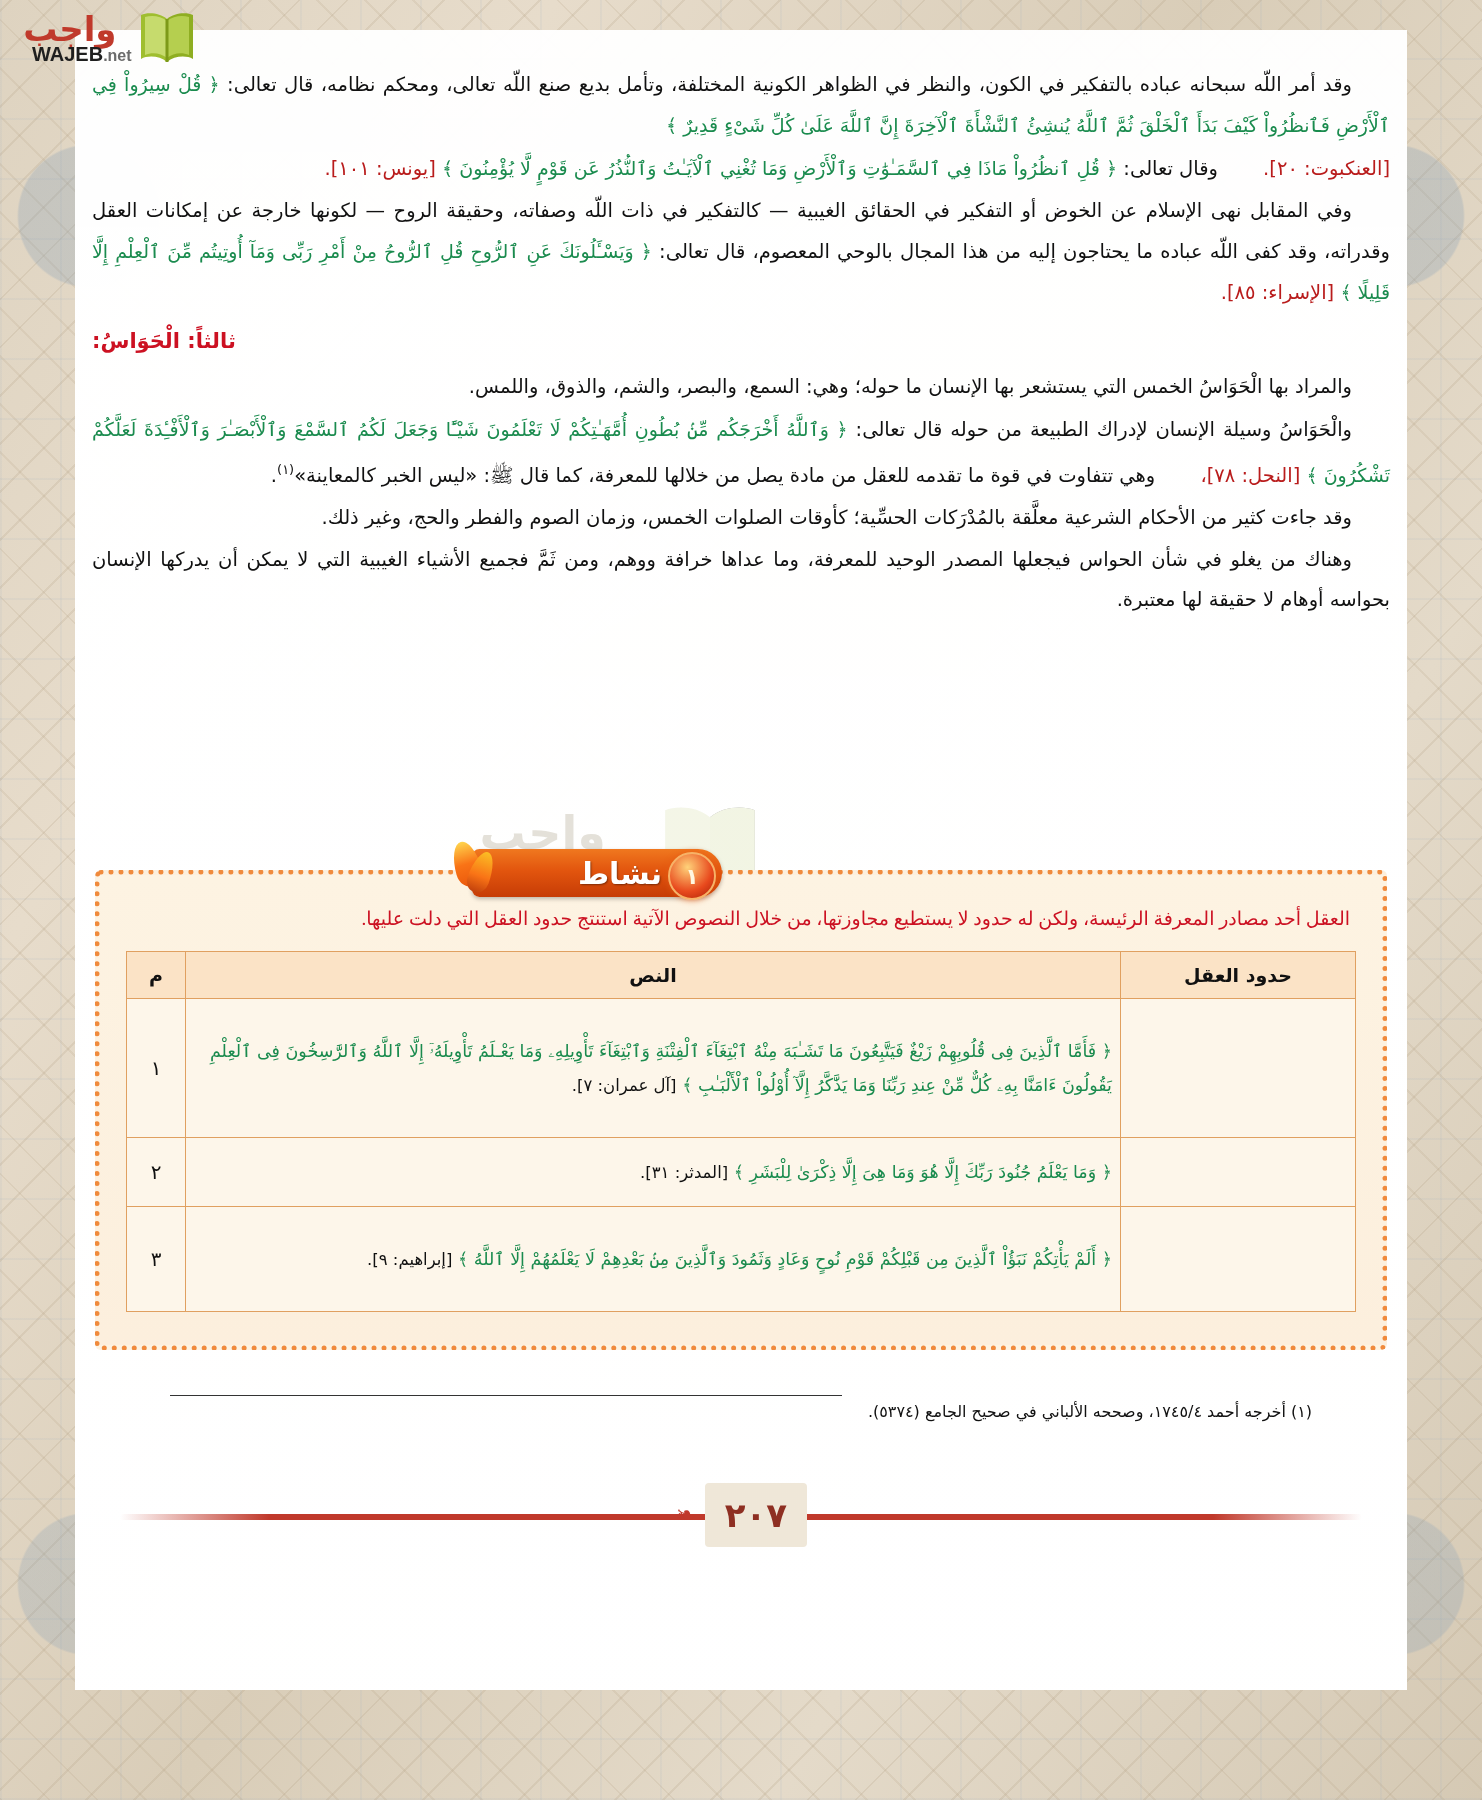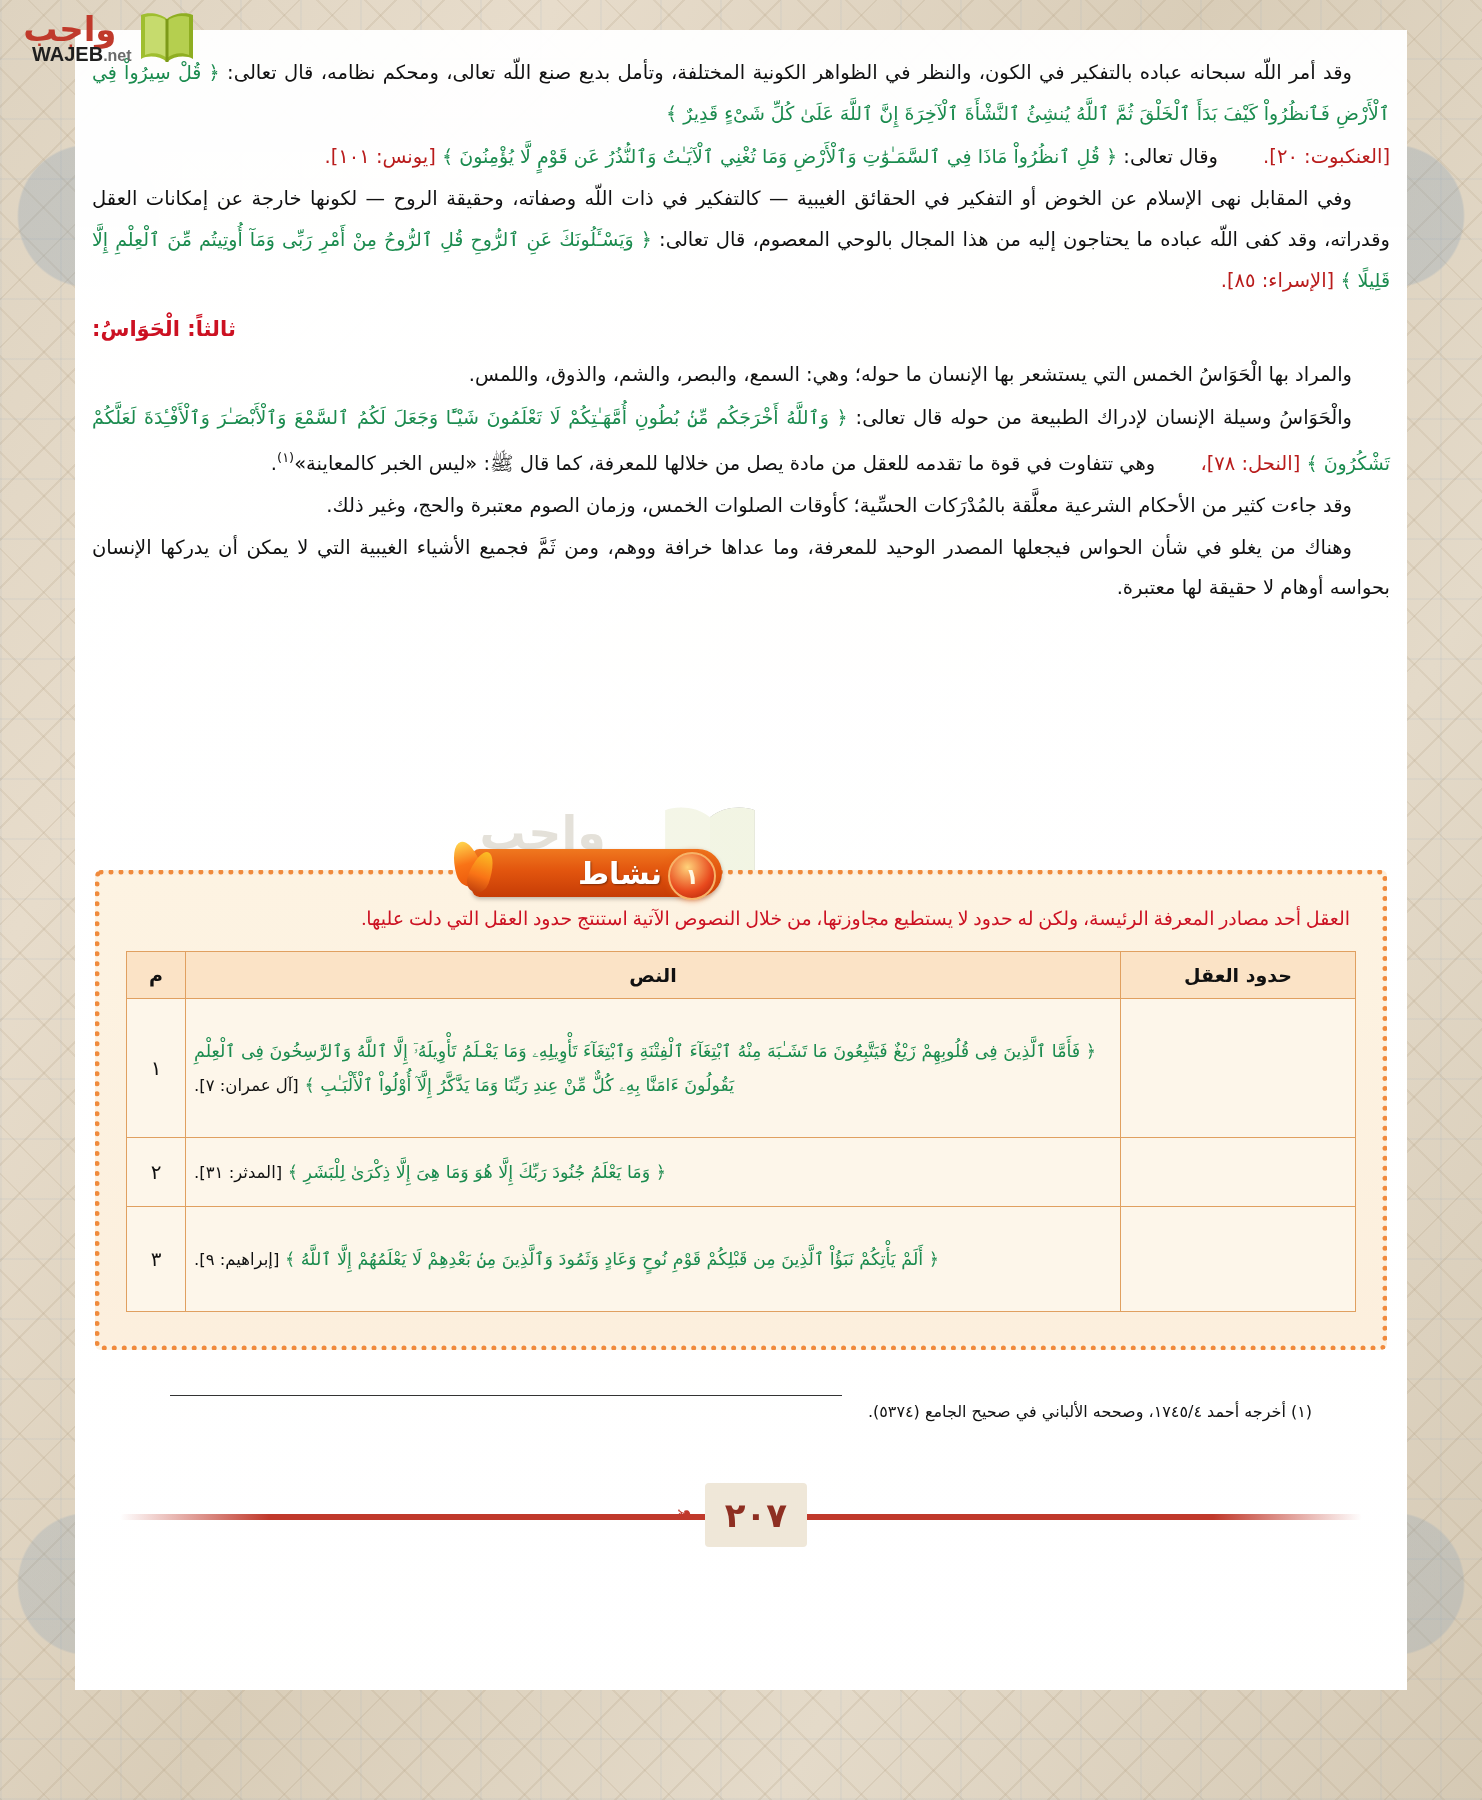--- a/index.html
+++ b/index.html
@@ -153,21 +153,21 @@
   }
   table.act th{
     background:#fbe3c6;color:#111;font-size:19px;font-weight:bold;
     height:44px;font-family:"DejaVu Sans",sans-serif;
   }
   table.act td{background:#fdf6ea;padding:10px 8px;}
   .col-m{width:56px;text-align:center;}
   .col-text{width:auto;}
   .col-hudud{width:232px;}
   td.cell-num{text-align:center;font-size:20px;color:#111;}
-  td.cell-text{text-align:left;font-size:17.5px;line-height:34px;color:#1a8b4e;}
+  td.cell-text{text-align:right;font-size:17.5px;line-height:34px;color:#1a8b4e;}
   td.cell-text .src{color:#111;font-size:16.5px;}
   td.cell-ans{background:#fdf6ea;}
   .row1 .cell-text{height:118px;}
   .row2 .cell-text{height:48px;}
   .row3 .cell-text{height:84px;}
 
   
   .fn-rule{
     position:absolute;right:640px;left:170px;top:1395px;
     border-top:1.5px solid #333;z-index:11;
@@ -234,21 +234,21 @@
     </div>
     <div class="book-icon" style="width:110px;height:100px;opacity:.6">
       <svg viewBox="0 0 62 58" width="110" height="100" aria-hidden="true">
         <path d="M31 10 C24 4,12 3,5 6 L5 50 C12 46,24 47,31 53 Z" fill="#dde3b8"></path>
         <path d="M31 10 C38 4,50 3,57 6 L57 50 C50 46,38 47,31 53 Z" fill="#d6de ab"></path>
         <path d="M31 10 C38 4,50 3,57 6 L57 50 C50 46,38 47,31 53 Z" fill="#d8e0ad"></path>
       </svg>
     </div>
   </div>
 
-  <div class="body-text" style="top:52px;">
+  <div class="body-text" style="top:64px;">
 
     <p class="para">
       <span>وقد أمر اللّه سبحانه عباده بالتفكير في الكون، والنظر في الظواهر الكونية المختلفة، وتأمل بديع صنع اللّه تعالى، ومحكم نظامه، قال تعالى: </span><span class="q">﴿ قُلْ سِيرُواْ فِي ٱلْأَرْضِ فَٱنظُرُواْ كَيْفَ بَدَأَ ٱلْخَلْقَ ثُمَّ ٱللَّهُ يُنشِئُ ٱلنَّشْأَةَ ٱلْآخِرَةَ إِنَّ ٱللَّهَ عَلَىٰ كُلِّ شَىْءٍ قَدِيرٌ ﴾</span>
     </p>
     <p class="para" style="text-indent:0">
       <span class="ref">[العنكبوت: ٢٠].</span><span> وقال تعالى: </span><span class="q">﴿ قُلِ ٱنظُرُواْ مَاذَا فِي ٱلسَّمَـٰوَٰتِ وَٱلْأَرْضِ وَمَا تُغْنِي ٱلْآيَـٰتُ وَٱلنُّذُرُ عَن قَوْمٍ لَّا يُؤْمِنُونَ ﴾</span>
       <span class="ref">[يونس: ١٠١].</span>
     </p>
 
     <p class="para">
@@ -258,21 +258,21 @@
 
     <div class="hd-red">ثالثاً: الْحَوَاسُ:</div>
 
     <p class="para">والمراد بها الْحَوَاسُ الخمس التي يستشعر بها الإنسان ما حوله؛ وهي: السمع، والبصر، والشم، والذوق، واللمس.</p>
 
     <p class="para">
       <span>والْحَوَاسُ وسيلة الإنسان لإدراك الطبيعة من حوله قال تعالى: </span><span class="q">﴿ وَٱللَّهُ أَخْرَجَكُم مِّنۢ بُطُونِ أُمَّهَـٰتِكُمْ لَا تَعْلَمُونَ شَيْـًٔا وَجَعَلَ لَكُمُ ٱلسَّمْعَ وَٱلْأَبْصَـٰرَ وَٱلْأَفْـِٔدَةَ لَعَلَّكُمْ تَشْكُرُونَ ﴾</span>
       <span class="ref">[النحل: ٧٨]،</span><span> وهي تتفاوت في قوة ما تقدمه للعقل من مادة يصل من خلالها للمعرفة، كما قال ﷺ: «ليس الخبر كالمعاينة»</span><span class="sup">(١)</span><span>.</span>
     </p>
 
-    <p class="para">وقد جاءت كثير من الأحكام الشرعية معلَّقة بالمُدْرَكات الحسِّية؛ كأوقات الصلوات الخمس، وزمان الصوم معتبرة والحج، وغير ذلك.</p>
+    <p class="para">وقد جاءت كثير من الأحكام الشرعية معلَّقة بالمُدْرَكات الحسِّية؛ كأوقات الصلوات الخمس، وزمان الصوم والفطر والحج، وغير ذلك.</p>
     <p class="para">وهناك من يغلو في شأن الحواس فيجعلها المصدر الوحيد للمعرفة، وما عداها خرافة ووهم، ومن ثَمَّ فجميع الأشياء الغيبية التي لا يمكن أن يدركها الإنسان بحواسه أوهام لا حقيقة لها معتبرة.</p>
   </div>
 
   <div class="activity-banner">
     <div class="banner-plate">
       <span class="banner-label">نشاط</span>
       <span class="activity-num">١</span>
       <span class="flame"></span>
     </div>
   </div>

